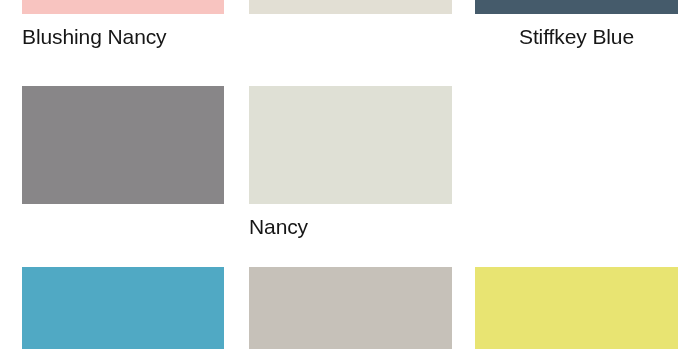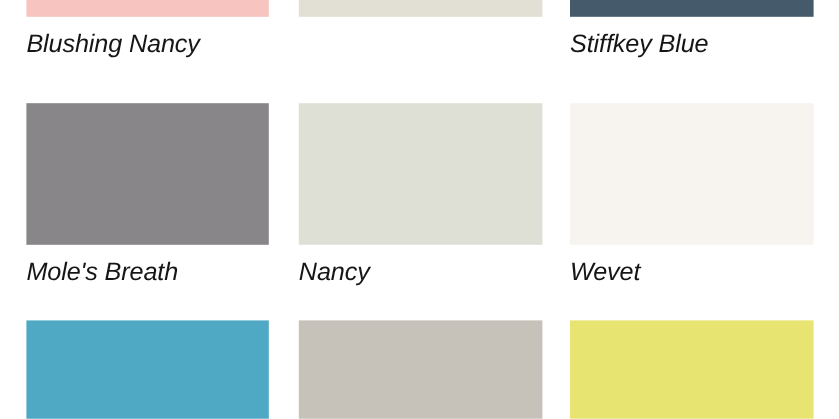--- a/index.html
+++ b/index.html
@@ -15,21 +15,20 @@
     font-family: "Liberation Sans", sans-serif;
     position: relative;
   }
 
   #palette-grid {
     position: absolute;
     left: 0;
     top: 0;
     width: 626px;
     height: 349px;
-    font-style: italic;
   }
 
   .swatch-row {
     position: absolute;
     left: 0;
     width: 699px;
     display: flex;
     flex-direction: row;
   }
 
@@ -76,36 +75,31 @@
   <div class="swatch-row row-1">
     <div class="swatch-cell cell-1">
       <span class="swatch-chip" style="background-color: rgb(248, 196, 192);"></span>
       <span class="swatch-label" style="color: rgb(22, 22, 22);">Blushing Nancy</span>
     </div>
     <div class="swatch-cell cell-2">
       <span class="swatch-chip" style="background-color: rgb(226, 223, 212);"></span>
     </div>
     <div class="swatch-cell cell-3">
       <span class="swatch-chip" style="background-color: rgb(69, 91, 107);"></span>
-      <span class="swatch-label" style="color: rgb(22, 22, 22);">Stiffkey Blue</span>
+      <span class="swatch-label" style="color: rgb(22, 22, 22); text-align: center;">Stiffkey Blue</span>
     </div>
   </div>
 
   <div class="swatch-row row-2">
     <div class="swatch-cell cell-1">
       <span class="swatch-chip" style="background-color: rgb(136, 134, 136);"></span>
-      <span class="swatch-label" style="color: rgb(22, 22, 22);">Mole's Breath</span>
     </div>
     <div class="swatch-cell cell-2">
       <span class="swatch-chip" style="background-color: rgb(223, 224, 213);"></span>
       <span class="swatch-label" style="color: rgb(22, 22, 22);">Nancy</span>
-    </div>
-    <div class="swatch-cell cell-3">
-      <span class="swatch-chip" style="background-color: rgb(247, 244, 239);"></span>
-      <span class="swatch-label" style="color: rgb(22, 22, 22);">Wevet</span>
     </div>
   </div>
 
   <div class="swatch-row row-3">
     <div class="swatch-cell cell-1">
       <span class="swatch-chip" style="background-color: rgb(80, 169, 196);"></span>
 
     </div>
     <div class="swatch-cell cell-2">
       <span class="swatch-chip" style="background-color: rgb(198, 193, 185);"></span>

